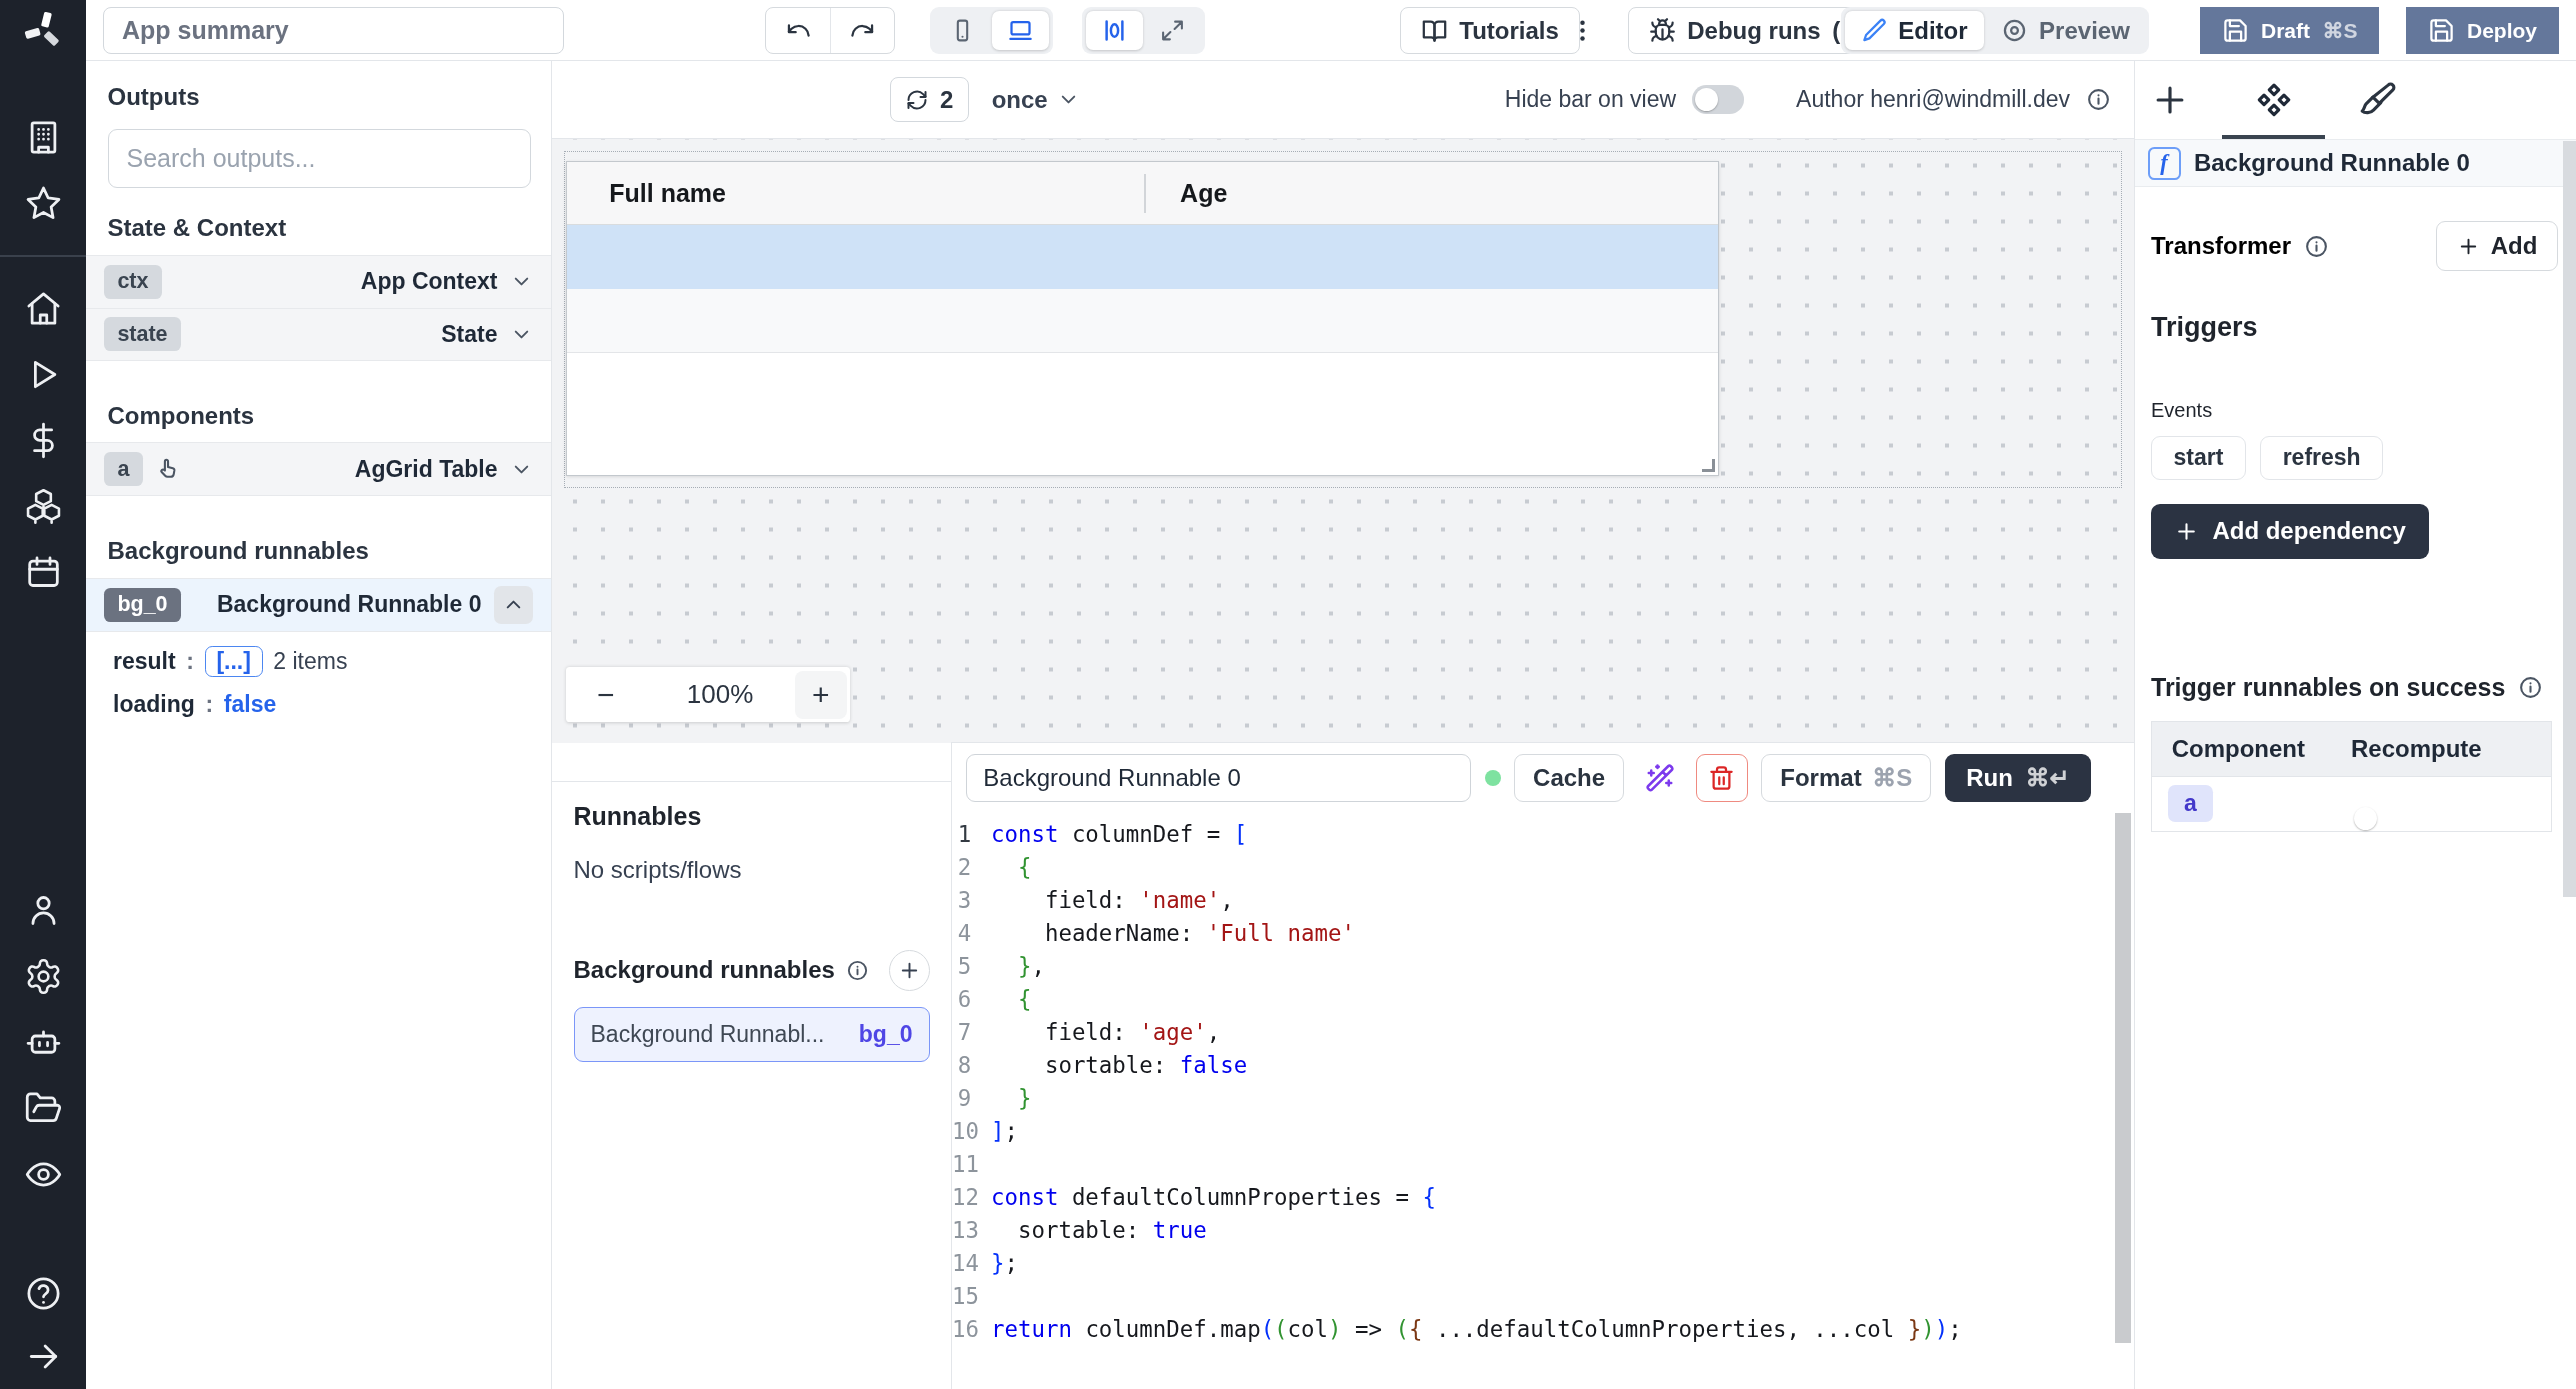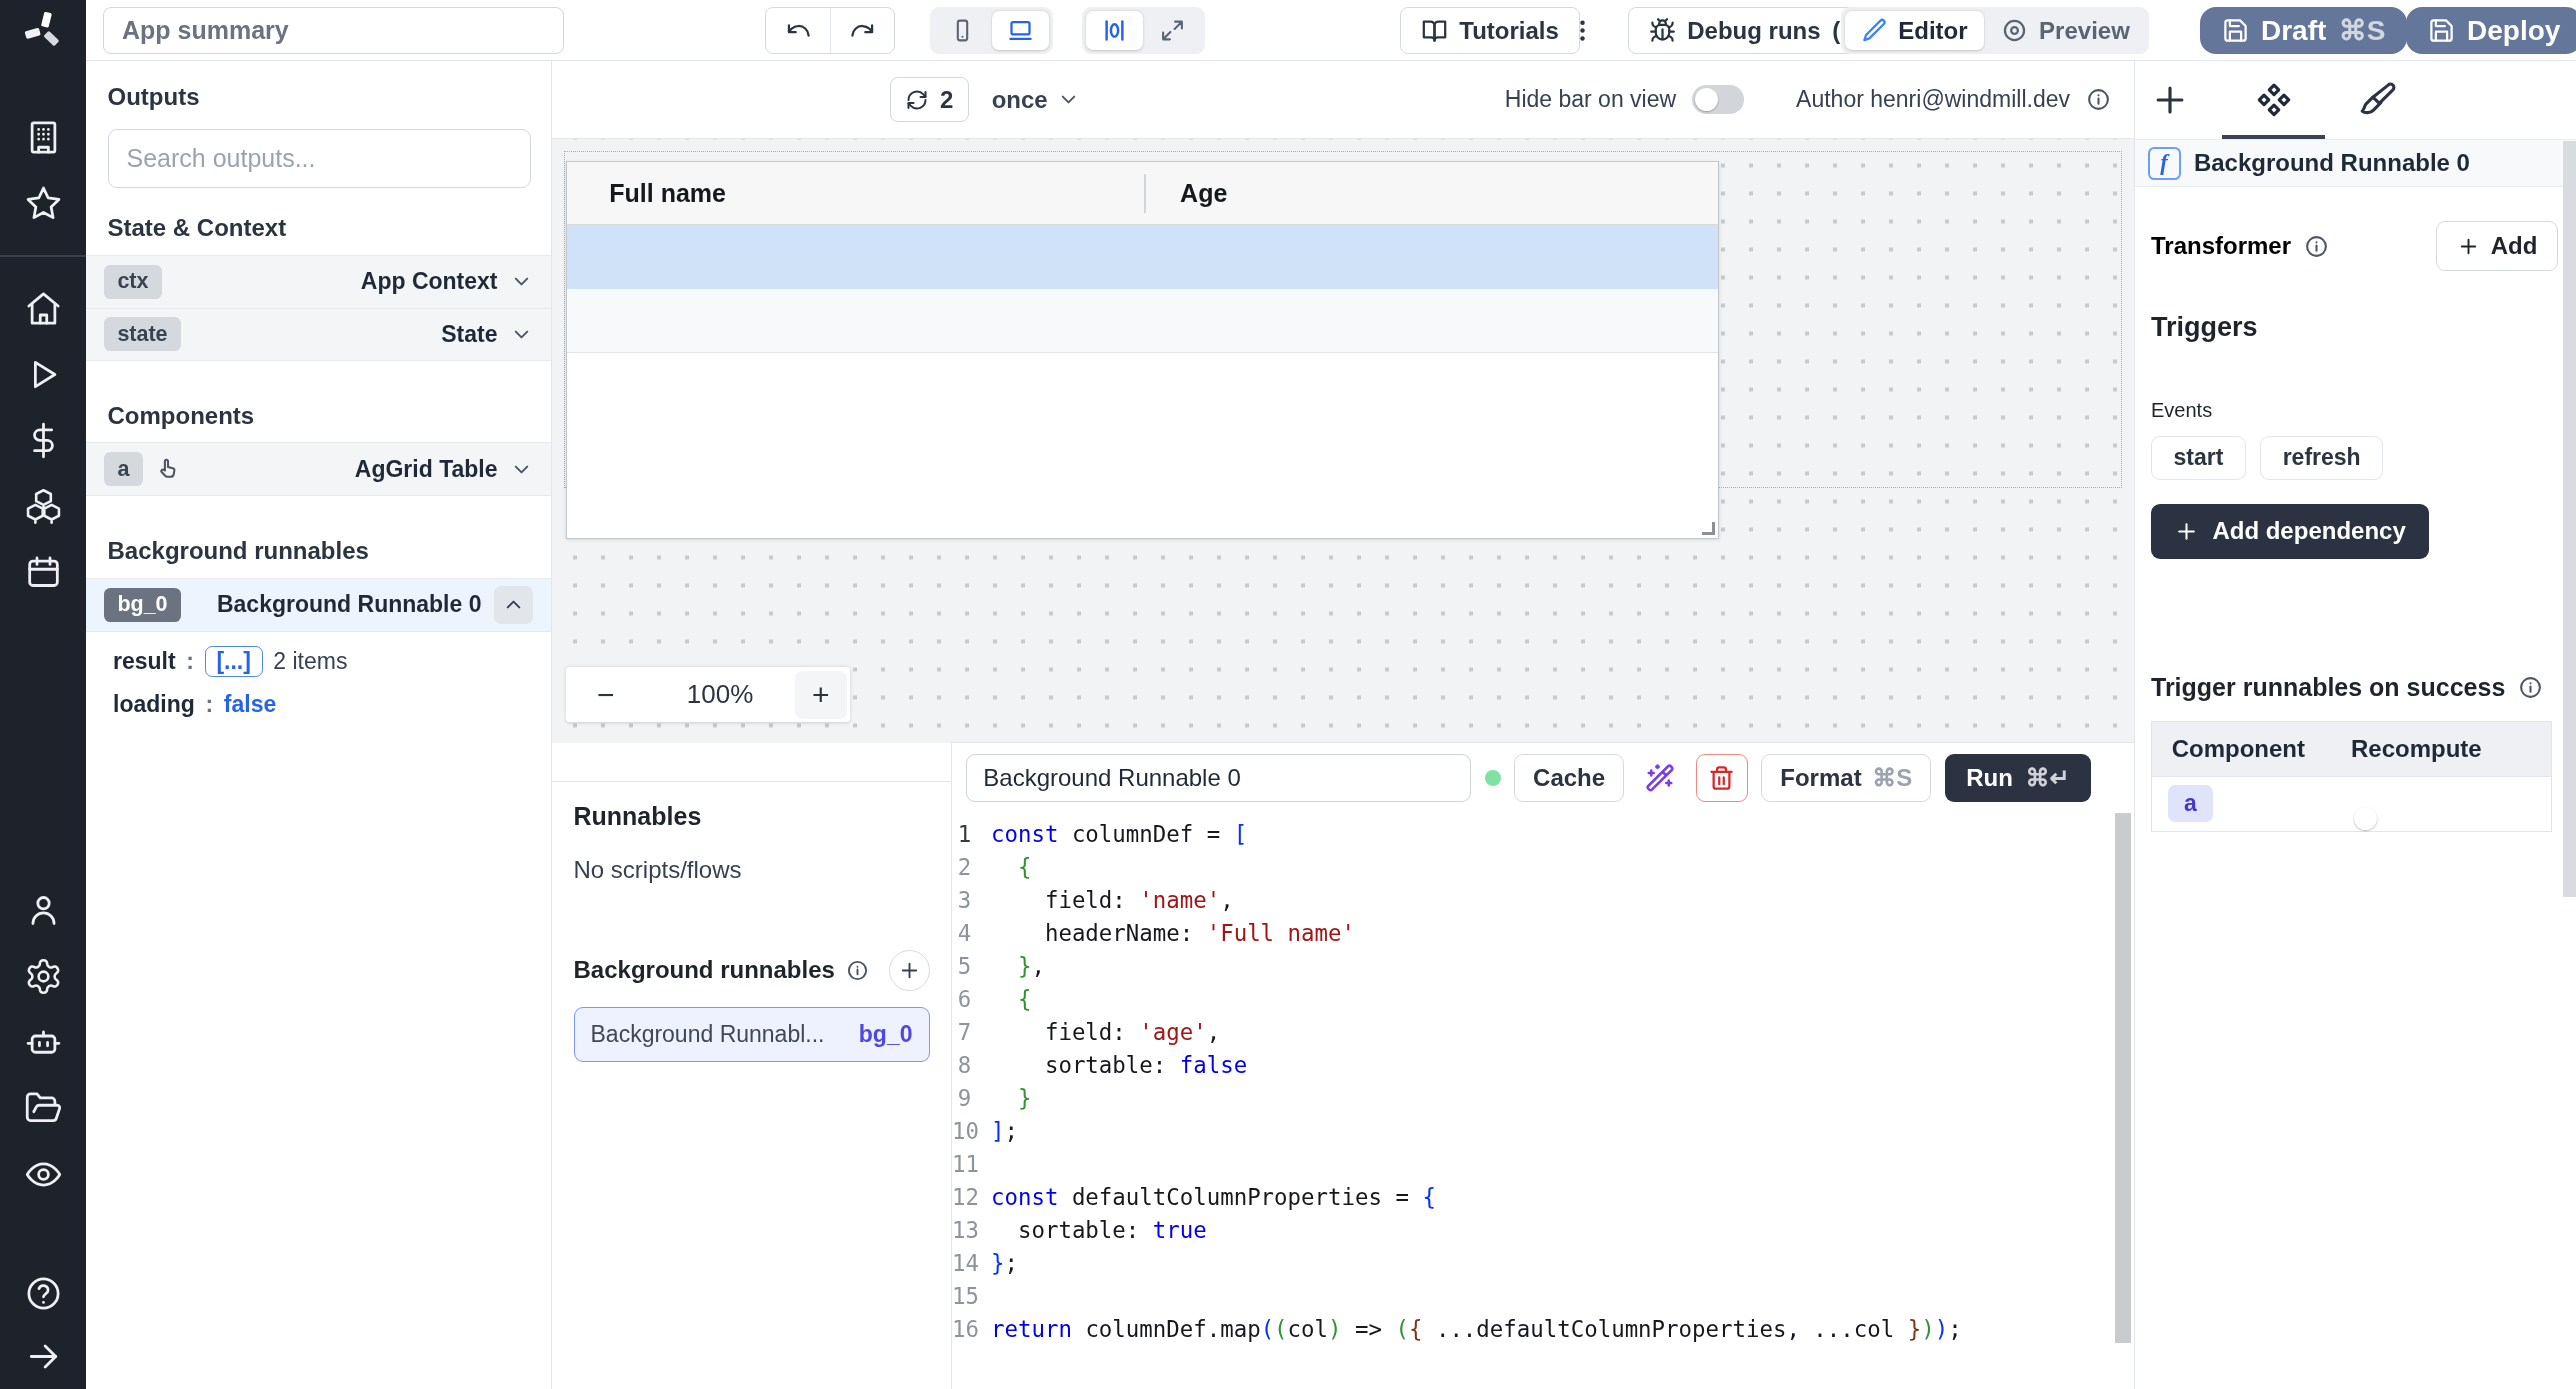--- a/index.html
+++ b/index.html
@@ -25,21 +25,21 @@
   .tb-btn svg { width:27px; height:27px; }
   .btn-pair { display:flex; border:0.9px solid #d6dade; border-radius:8px; overflow:hidden; background:#fff; }
   .btn-pair > div { width:64px; display:flex; align-items:center; justify-content:center; color:#2b3440; }
   .btn-pair > div + div { border-left:0.9px solid #e3e6ea; }
   .btn-pair svg { width:27px; height:27px; }
   .seg { display:flex; align-items:center; background:#eef0f3; border-radius:9px; padding:3.6px; gap:1.8px; }
   .seg-item { height:39px; border-radius:7.2px; display:flex; align-items:center; justify-content:center; gap:10.7px; padding:0 16px; color:#5b6572; font-size:24px; font-weight:600; }
   .seg-item.sel { background:#fff; box-shadow:0 0.9px 2.7px rgba(0,0,0,.18); color:#1f2937; }
   .seg-item svg { width:27px; height:27px; }
   .kebab { width:36px; display:flex; align-items:center; justify-content:center; color:#2b3440; }
-  .tb-primary { display:inline-flex; align-items:center; gap:12.5px; background:#64779b; border:none; border-radius:16px; padding:0 21.5px; color:#fff; font-size:28px; font-weight:700; font-family:inherit; }
+  .tb-primary { display:inline-flex; align-items:center; gap:12.5px; background:#64779b; border:none; border-radius:0; padding:0 21.5px; color:#fff; font-size:21px; font-weight:700; font-family:inherit; }
   .tb-primary .shortcut { color:rgba(255,255,255,.7); font-weight:600; }
   .tb-primary svg { width:27px; height:27px; }
 
   
   #outputs { left:86px; top:61px; width:466px; height:1329px; background:#fff; border-right:0.9px solid #e3e6ea; }
   .out-title { font-size:24px; font-weight:700; color:#2b3440; margin:21.5px 0 0 21.5px; }
   .out-search { margin:18px 21.5px 5.4px 21.5px; width:423px; height:59px; border:0.9px solid #d3d8dd; border-radius:9px; padding:0 18px; font-size:25px; color:#374151; font-family:inherit; }
   .out-search::placeholder { color:#9aa3af; }
   .out-group { margin-top:12.5px; border-top:0.9px solid #e7e9ec; border-bottom:0.9px solid #e7e9ec; }
   .out-row { height:52px; display:flex; align-items:center; gap:12.5px; padding:0 18px; background:#f4f5f7; }
@@ -68,21 +68,21 @@
   
   .tg { width:52px; height:29px; border-radius:14.3px; background:#d2d6db; position:relative; flex-shrink:0; }
   .tg::after { content:""; position:absolute; width:23px; height:23px; background:#fff; border-radius:50%; top:2.7px; left:2.7px; box-shadow:0 0.9px 1.8px rgba(0,0,0,.3); }
   .tg.on { background:#2563eb; }
   .tg.on::after { left:auto; right:2.7px; }
 
   
   #canvas { left:552px; top:139px; width:1582px; height:604px; background:#f2f3f5;
     background-image:radial-gradient(circle,#c7cbd1 2.3px,transparent 2.4px); background-size:28px 28px; background-position:9px 12.5px; }
   .sel-outline { position:absolute; left:11.6px; top:11.6px; width:1558px; height:337px; border:1.8px dotted #a6adb5; }
-  .aggrid { position:absolute; left:14.3px; top:22.4px; width:1153px; height:378px; background:#fff; border:1.8px solid #c3c8cd; box-shadow:0 0.9px 3.6px rgba(0,0,0,.14); }
+  .aggrid { position:absolute; left:14.3px; top:22.4px; width:1153px; height:315px; background:#fff; border:1.8px solid #c3c8cd; box-shadow:0 0.9px 3.6px rgba(0,0,0,.14); }
   .ag-header { height:63px; background:#f7f7f8; border-bottom:1.8px solid #d9dcde; display:flex; align-items:center; font-weight:700; font-size:25px; color:#15181c; }
   .ag-h1 { width:577px; padding-left:42px; }
   .ag-sep { width:1.8px; height:39px; background:#d2d5d9; }
   .ag-h2 { padding-left:34px; }
   .ag-row-blue { height:64px; background:#cfe2f7; }
   .ag-row-gray { height:64px; background:#f8f9fa; border-bottom:1.8px solid #e3e5e8; }
   .ag-grip { position:absolute; right:3.6px; bottom:3.6px; width:12.5px; height:12.5px; border-right:3.6px solid #8a9097; border-bottom:3.6px solid #8a9097; }
   .zoomctl { position:absolute; left:14.3px; top:528px; width:284px; height:55px; background:#fff; border-radius:3.6px; box-shadow:0 0.9px 3.6px rgba(0,0,0,.16); display:flex; align-items:center; font-size:27px; color:#2b3440; }
   .zoom-minus { width:79px; text-align:center; font-size:30px; }
   .zoom-level { flex:1; text-align:center; font-size:26px; }

